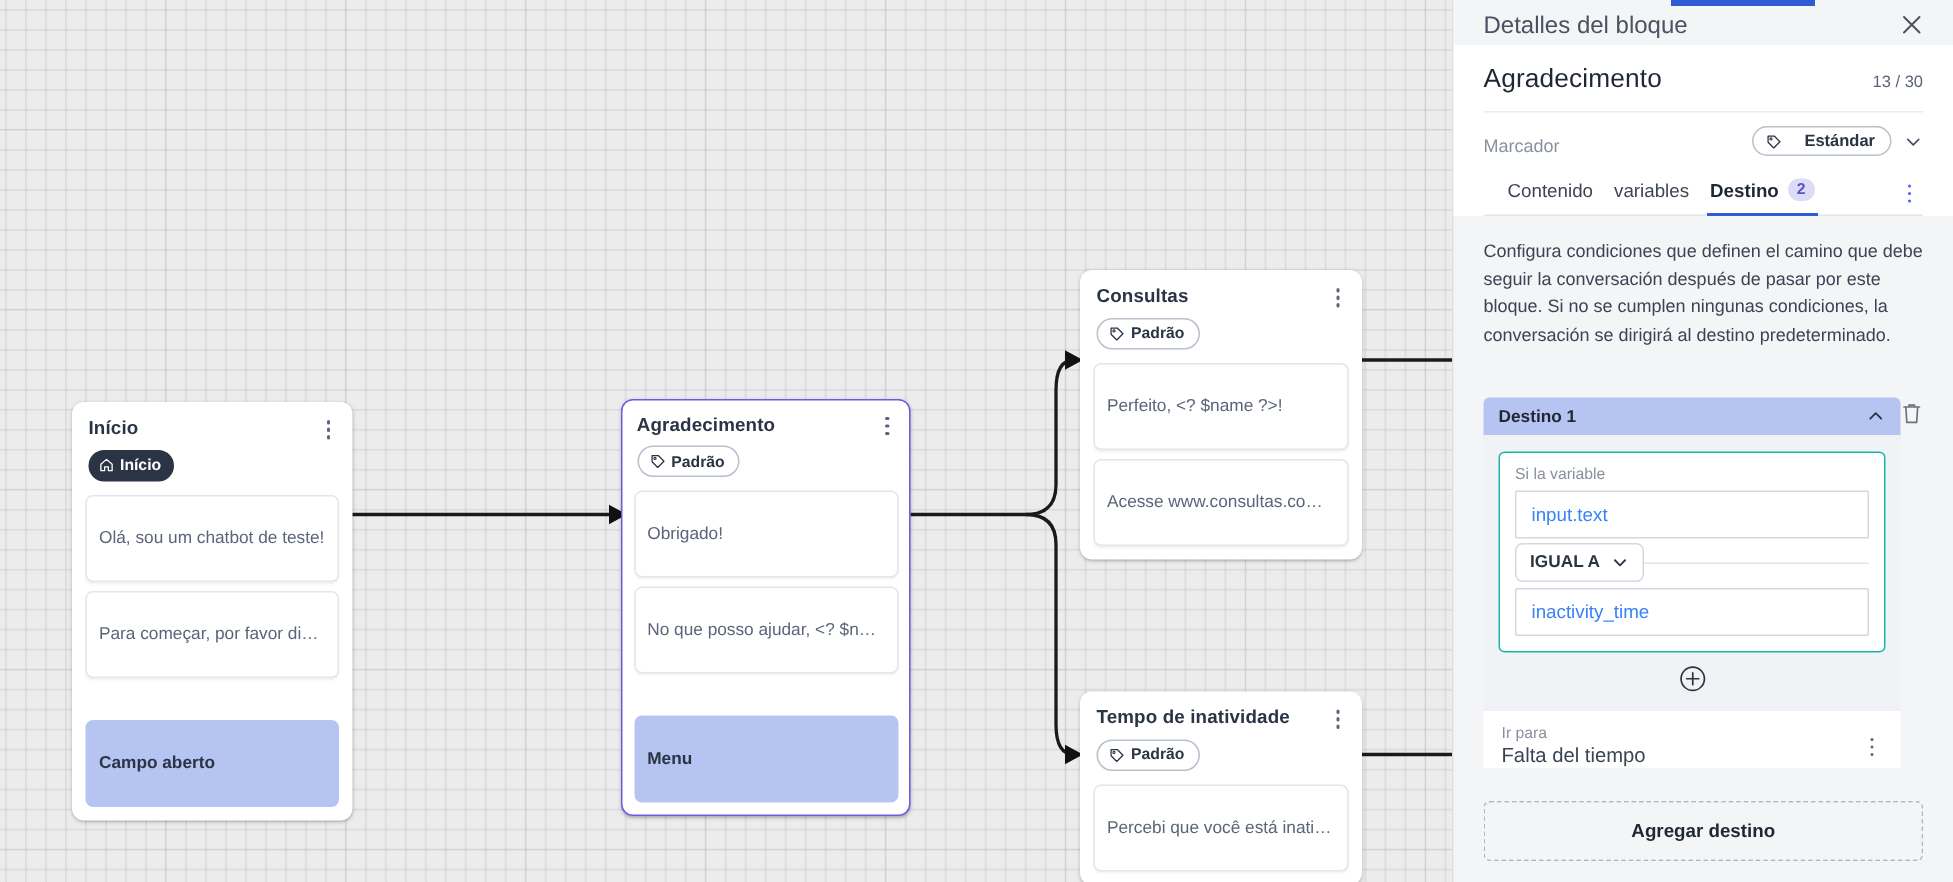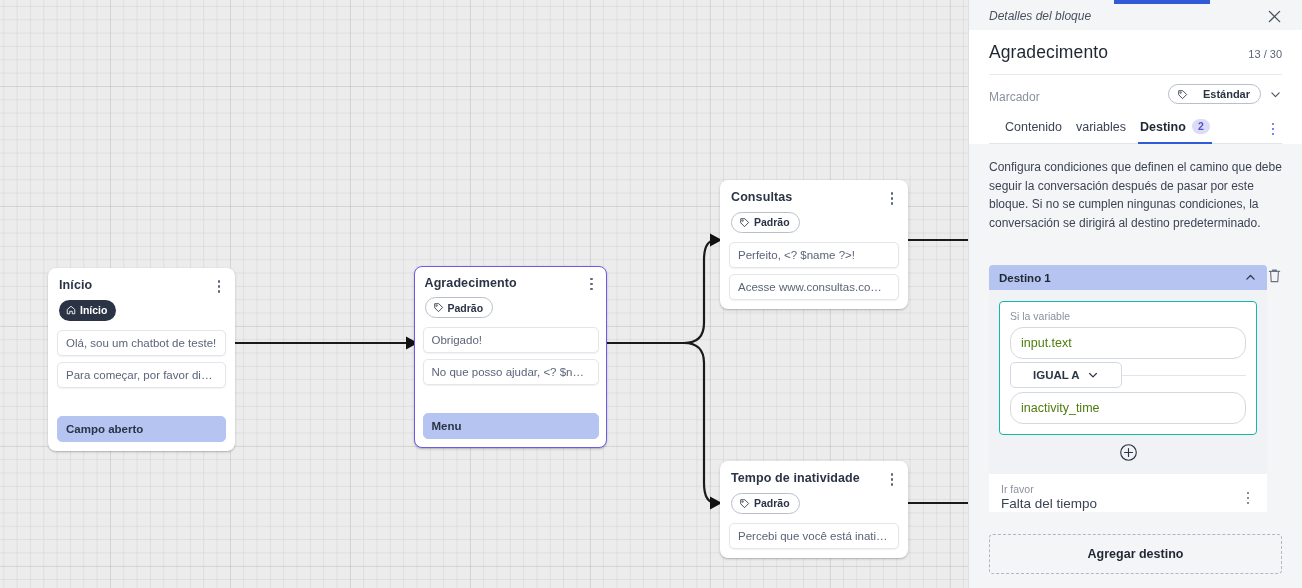--- a/index.html
+++ b/index.html
@@ -52,21 +52,21 @@
     border-radius: 11px; font-size: 10.5px; font-weight: 600;
     margin: 7px 0 9px 2px;
   }
   .chip.dark { background: #2b3445; color: #ffffff; }
   .chip.outline { background: #ffffff; color: #2b3445; border: 1px solid #b9bfcb; }
   .chip svg { display: block; }
 
   .msg {
     background: #ffffff; border: 1px solid #e4e6ec; border-radius: 5px;
     font-size: 11.5px; color: #5b6478;
-    padding: 6px 8px; margin-bottom: 6px;
+    padding: 22px 8px; margin-bottom: 6px;
     white-space: nowrap; overflow: hidden; text-overflow: ellipsis;
     box-shadow: 0 1px 1.5px rgba(0,0,0,0.06);
   }
   .msg.last { margin-bottom: 0; }
   .msg.highlight {
     background: #b6c4f2; border-color: #b6c4f2; color: #2b3445;
     font-weight: 600; box-shadow: none; margin-top: 28px;
   }
 
   
@@ -79,21 +79,21 @@
   }
   #panel-topbar {
     position: absolute; left: 145px; top: 0; width: 96px; height: 4px;
     background: #2f5bd6;
   }
   .panel-header {
     height: 30px; padding: 9px 20px 0 20px;
     display: flex; align-items: flex-start; justify-content: space-between;
     background: #f4f5f7;
   }
-  .panel-header-title { font-size: 12px; color: #4a5160; font-style: italic; }
+  .panel-header-title { font-size: 16px; color: #4a5160; }
   .close-x { cursor: pointer; line-height: 0; }
 
   .panel-white { background: #ffffff; padding: 0 20px; }
   .title-row {
     display: flex; align-items: baseline; justify-content: space-between;
     padding: 12px 0 11px 0; border-bottom: 1px solid #e8eaee;
   }
   .block-title { font-size: 17.5px; color: #1f2733; font-weight: 400; letter-spacing: .1px; }
   .counter { font-size: 11px; color: #5b6478; }
 
@@ -139,31 +139,31 @@
     height: 25px; display: flex; align-items: center; justify-content: space-between;
     padding: 0 10px; width: 278px; margin-top: 33px;
   }
   .dest-head-title { font-size: 11.5px; color: #1f2733; font-weight: 600; }
   .trash { position: absolute; right: 0; top: 3px; cursor: pointer; }
 
   .dest-body { background: #f1f2f5; width: 278px; padding: 11px 10px 6px 10px; }
   .cond-box { background: #ffffff; border: 1px solid #14b8a6; border-radius: 4px; padding: 8px 10px 10px 10px; position: relative; }
   .cond-label { font-size: 10.5px; color: #8a919e; margin-bottom: 5px; }
   .field {
-    border: 1px solid #d4d8e0; border-radius: 13px;
+    border: 1px solid #d4d8e0; border-radius: 1px;
     height: 32px; display: flex; align-items: center;
-    padding: 0 10px; font-size: 12.5px; color: #4d7c0f; background: #fff;
+    padding: 0 10px; font-size: 12.5px; color: #3b82f6; background: #fff;
     cursor: text;
   }
   .op-row { position: relative; height: 26px; margin: 3px 0 4px 0; }
   .op-row .hr { position: absolute; left: 0; right: 0; top: 13px; border-top: 1px solid #e2e5ea; }
   .op-select {
     position: relative; display: inline-flex; align-items: center; gap: 7px;
     border: 1px solid #d4d8e0; border-radius: 5px; background: #fff;
-    height: 26px; padding: 0 22px; font-size: 11.5px; color: #2b3445; font-weight: 600;
+    height: 26px; padding: 0 9px; font-size: 11.5px; color: #2b3445; font-weight: 600;
     cursor: pointer;
   }
   .add-circle-row { display: flex; justify-content: center; padding: 8px 0 6px 0; }
   .add-circle { cursor: pointer; line-height: 0; }
 
   .goto {
     background: #ffffff; width: 278px; border-radius: 0 0 4px 4px;
     padding: 9px 12px 10px 12px;
     display: flex; align-items: center; justify-content: space-between;
   }
@@ -374,21 +374,21 @@
               <svg width="19" height="19" viewBox="0 0 20 20">
                 <circle cx="10" cy="10" r="8.2" fill="none" stroke="#2b3445" stroke-width="1.2"></circle>
                 <path d="M10 5.8 V14.2 M5.8 10 H14.2" stroke="#2b3445" stroke-width="1.2" stroke-linecap="round"></path>
               </svg>
             </span>
           </div>
         </div>
 
         <div class="goto">
           <span>
-            <div class="goto-label">Ir favor</div>
+            <div class="goto-label">Ir para</div>
             <div class="goto-value">Falta del tiempo</div>
           </span>
           <span class="kebab">
               <i></i>
               <i></i>
               <i></i>
             </span>
         </div>
       </div>
     </div>

